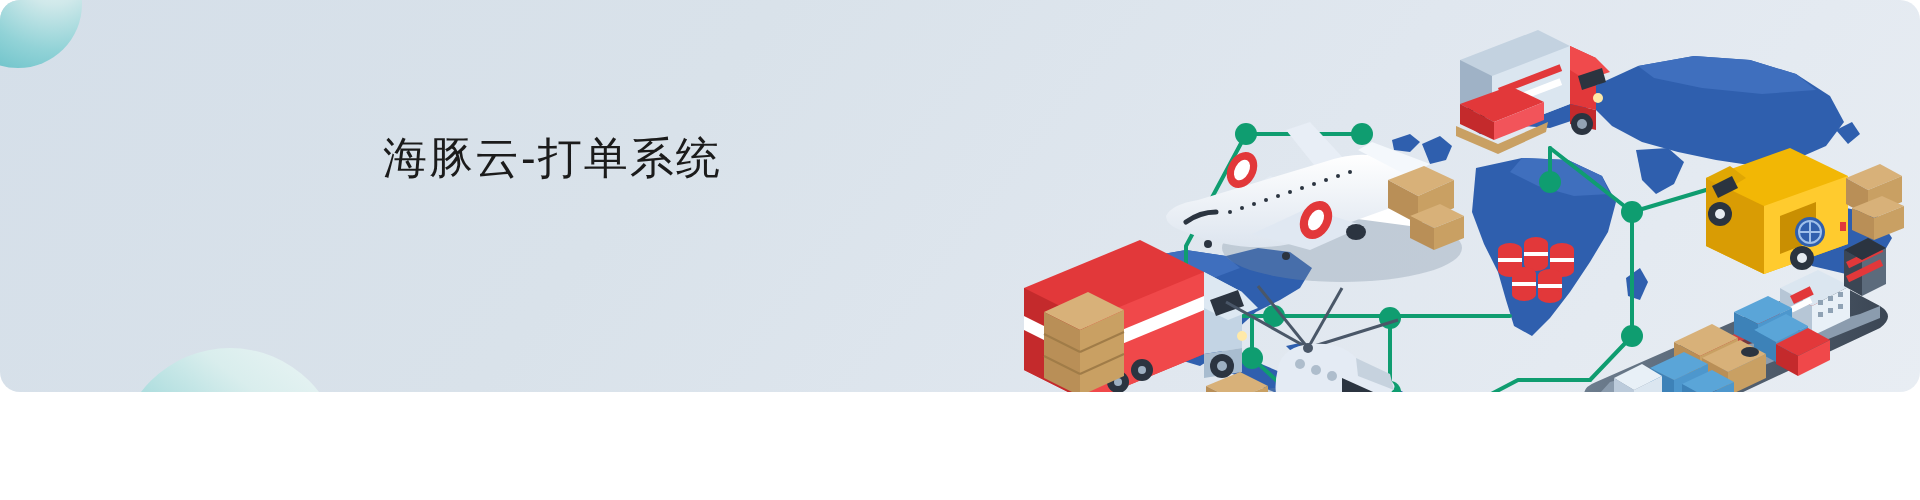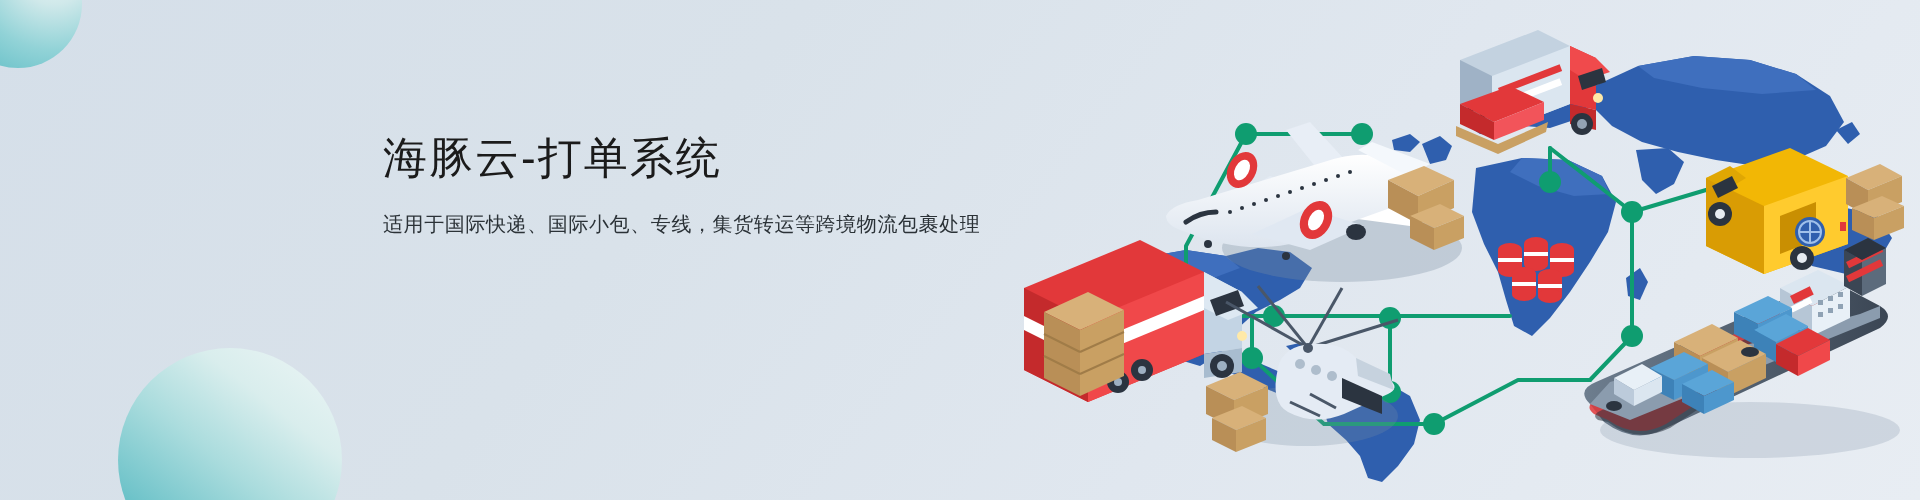--- a/index.html
+++ b/index.html
@@ -4,23 +4,24 @@
 <title>海豚云-打单系统</title>
 <style>
   * { margin:0; padding:0; box-sizing:border-box; }
   html, body {
     width:1920px; height:500px;
     font-family:"Liberation Sans","DejaVu Sans",sans-serif;
     overflow:hidden;
   }
   #banner {
     position:relative;
-    width:1920px; height:500px;
+    width:1920px; height:392px;
     background:linear-gradient(128deg,#d5dfe9 0%,#d9e2ea 35%,#e0e7ef 65%,#e8edf3 100%);
     overflow:hidden;
+    border-radius:20px;
   }
   
   .deco-circle { position:absolute; border-radius:50%; }
   #circle-top-left {
     left:-46px; top:-60px; width:128px; height:128px;
     background:radial-gradient(circle at 78% 22%, #eef7f7 0%, #cfe9ea 26%, #8ed2d6 58%, #4fb6bf 100%);
     opacity:.95;
   }
   #circle-bottom-left {
     left:118px; top:348px; width:224px; height:224px;
@@ -47,21 +48,20 @@
 </head>
 <body>
 
 <div id="banner">
 
   <div class="deco-circle" id="circle-top-left"></div>
   <div class="deco-circle" id="circle-bottom-left"></div>
 
   <div id="text-block">
     <div id="page-title">海豚云-打单系统</div>
-    <div id="page-subtitle">适用于国际快递、国际小包、专线，集货转运等跨境物流包裹处理</div>
   </div>
 
   <div id="illustration">
     <svg viewBox="0 0 930 500" xmlns="http://www.w3.org/2000/svg">
       <defs>
         <linearGradient id="planeBody" x1="0" y1="0" x2="0" y2="1">
           <stop offset="0" stop-color="#ffffff"></stop>
             <stop offset="1" stop-color="#dde5ef"></stop>
         </linearGradient>
         <linearGradient id="shipHull" x1="0" y1="0" x2="1" y2="0">

